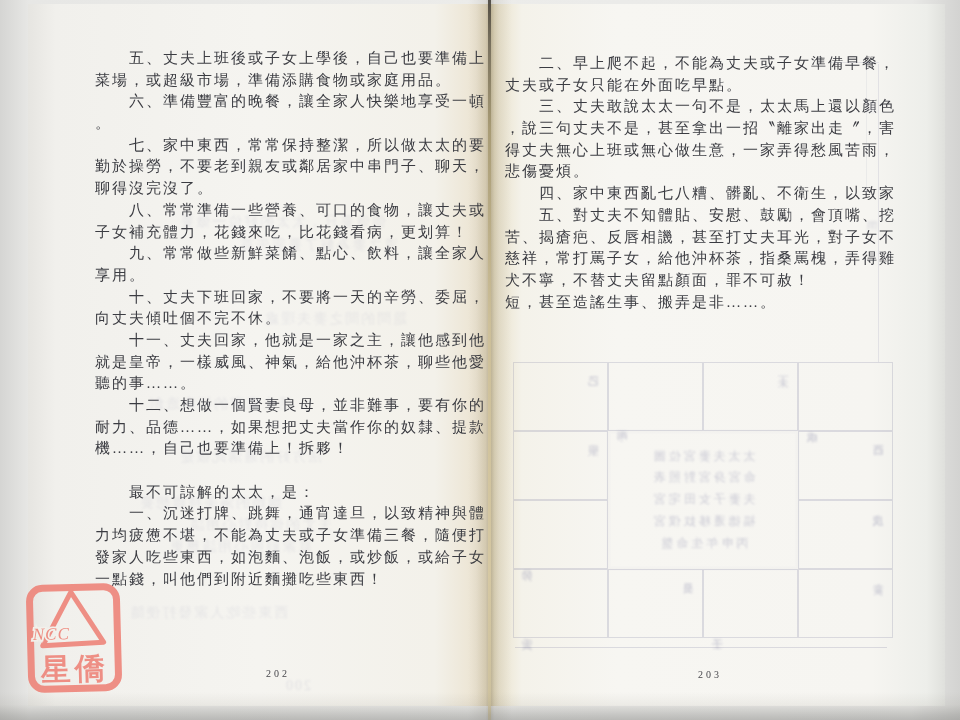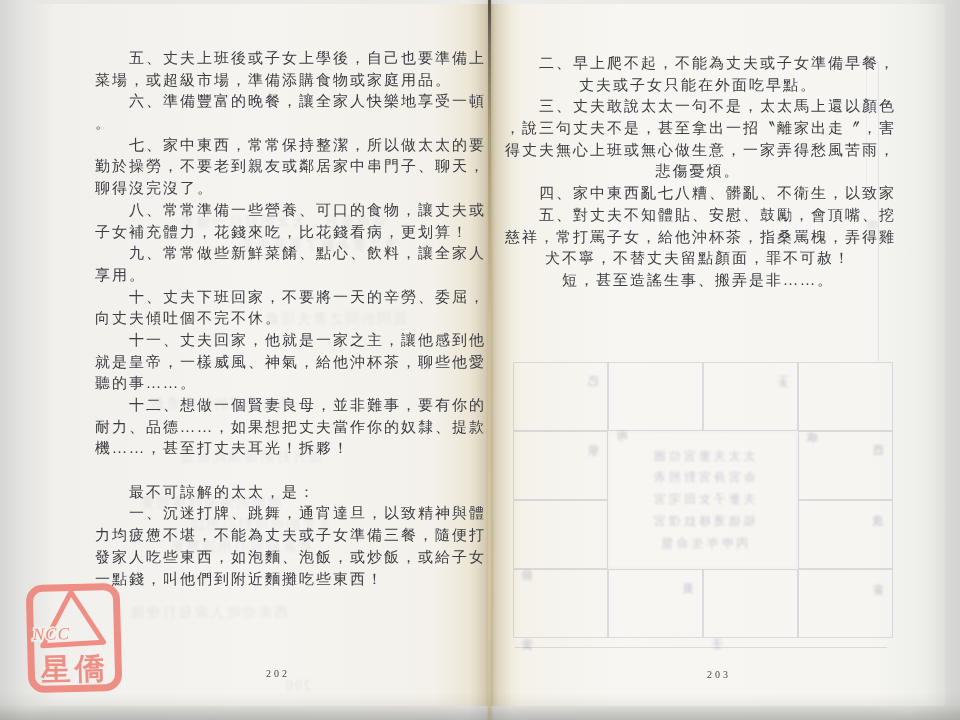--- a/index.html
+++ b/index.html
@@ -13,24 +13,24 @@
      background:linear-gradient(90deg,#d9ceae 0%,#ebe4cf 2%,#f4f2ea 7%,#f7f6f2 28%,#f6f5f1 84%,#edeeea 96%,#dfe0dc 100%);}
   .gutter-shadow{position:absolute;left:468px;top:0;width:44px;height:720px;
      background:linear-gradient(90deg,rgba(80,70,50,0) 0%,rgba(80,70,50,0.10) 40%,rgba(70,60,40,0.22) 50%,rgba(80,70,50,0.10) 60%,rgba(80,70,50,0) 100%);}
   .gutter-line{position:absolute;left:488px;top:0;width:3px;height:720px;opacity:.85;
      background:linear-gradient(180deg,#403c34 0%,#6b6453 6%,#a4976f 18%,#cfc199 45%,#d9cba4 80%,#cec29e 100%);}
   .bottom-shade{position:absolute;left:0;top:692px;width:960px;height:28px;
      background:linear-gradient(180deg,rgba(0,0,0,0) 0%,rgba(110,105,92,0.08) 45%,rgba(100,100,96,0.28) 82%,rgba(125,125,122,0.45) 100%);}
   .textblock{position:absolute;font-size:15px;letter-spacing:2px;color:#3b3c42;}
   .tline{height:21.7px;line-height:21.7px;white-space:pre;}
   #left-text{left:67px;top:44px;width:386px;}
-  #right-text{left:15px;top:49px;width:386px;text-align:center;}
+  #right-text{left:15px;top:49px;width:386px;}
   .pagenum{position:absolute;font-size:10px;letter-spacing:3px;color:#45454a;}
   #pagenum-left{left:238px;top:664px;}
-  #pagenum-right{left:208px;top:665px;margin-left:9px;}
+  #pagenum-right{left:208px;top:665px;}
   .ghost{position:absolute;transform:scaleX(-1);filter:blur(1.1px);color:#9d9eb6;opacity:.16;
          font-size:14px;letter-spacing:2px;white-space:pre;}
   .gl0{left:150px;top:209px;} .gl1{left:210px;top:232px;} .gl2{left:235px;top:306px;}
   .gl3{left:120px;top:391px;} .gl4{left:150px;top:444px;} .gl5{left:110px;top:490px;}
   .gl6{left:160px;top:512px;} .gl7{left:140px;top:534px;} .gl8{left:100px;top:600px;}
   .gpn{position:absolute;left:256px;top:674px;transform:scaleX(-1);filter:blur(1.2px);
        color:#9d9eb6;opacity:.22;font-size:14px;letter-spacing:2px;}
   
   .btable{position:absolute;left:23px;top:358px;width:380px;height:276px;
           display:grid;grid-template-columns:repeat(4,1fr);grid-template-rows:repeat(4,1fr);}
@@ -76,21 +76,21 @@
         <div class="tline">子女補充體力，花錢來吃，比花錢看病，更划算！</div>
         <div class="tline">　　九、常常做些新鮮菜餚、點心、飲料，讓全家人</div>
         <div class="tline">享用。</div>
         <div class="tline">　　十、丈夫下班回家，不要將一天的辛勞、委屈，</div>
         <div class="tline">向丈夫傾吐個不完不休。</div>
         <div class="tline">　　十一、丈夫回家，他就是一家之主，讓他感到他</div>
         <div class="tline">就是皇帝，一樣威風、神氣，給他沖杯茶，聊些他愛</div>
         <div class="tline">聽的事……。</div>
         <div class="tline">　　十二、想做一個賢妻良母，並非難事，要有你的</div>
         <div class="tline">耐力、品德……，如果想把丈夫當作你的奴隸、提款</div>
-        <div class="tline">機……，甚至打丈夫耳光！拆夥！</div>
+        <div class="tline">機……，自己也要準備上！拆夥！</div>
         <div class="tline">&nbsp;</div>
         <div class="tline">　　最不可諒解的太太，是：</div>
         <div class="tline">　　一、沉迷打牌、跳舞，通宵達旦，以致精神與體</div>
         <div class="tline">力均疲憊不堪，不能為丈夫或子女準備三餐，隨便打</div>
         <div class="tline">發家人吃些東西，如泡麵、泡飯，或炒飯，或給子女</div>
         <div class="tline">一點錢，叫他們到附近麵攤吃些東西！</div>
       </div>
     <span class="ghost gl0">個做要只，太太的好位一做要</span>
     <span class="ghost gl1">道之妻為解了要需先首</span>
     <span class="ghost gl2">題問的間之妻夫理處</span>
@@ -107,20 +107,21 @@
   <div class="page" id="page-right">
     <div class="textblock" id="right-text">
         <div class="tline">　　二、早上爬不起，不能為丈夫或子女準備早餐，</div>
         <div class="tline">丈夫或子女只能在外面吃早點。</div>
         <div class="tline">　　三、丈夫敢說太太一句不是，太太馬上還以顏色</div>
         <div class="tline">，說三句丈夫不是，甚至拿出一招〝離家出走〞，害</div>
         <div class="tline">得丈夫無心上班或無心做生意，一家弄得愁風苦雨，</div>
         <div class="tline">悲傷憂煩。</div>
         <div class="tline">　　四、家中東西亂七八糟、髒亂、不衛生，以致家</div>
         <div class="tline">　　五、對丈夫不知體貼、安慰、鼓勵，會頂嘴、挖</div>
+        <div class="tline">苦、揭瘡疤、反唇相譏，甚至打丈夫耳光，對子女不</div>
         <div class="tline">慈祥，常打罵子女，給他沖杯茶，指桑罵槐，弄得雞</div>
         <div class="tline">犬不寧，不替丈夫留點顏面，罪不可赦！</div>
         <div class="tline">短，甚至造謠生事、搬弄是非……。</div>
       </div>
 
     <div class="gvline gv1"></div>
     <div class="gvline gv2"></div>
     <div class="gh1"></div>
     <span class="rg rg0">未丁</span>
     <span class="rg rg1">申丙</span>

